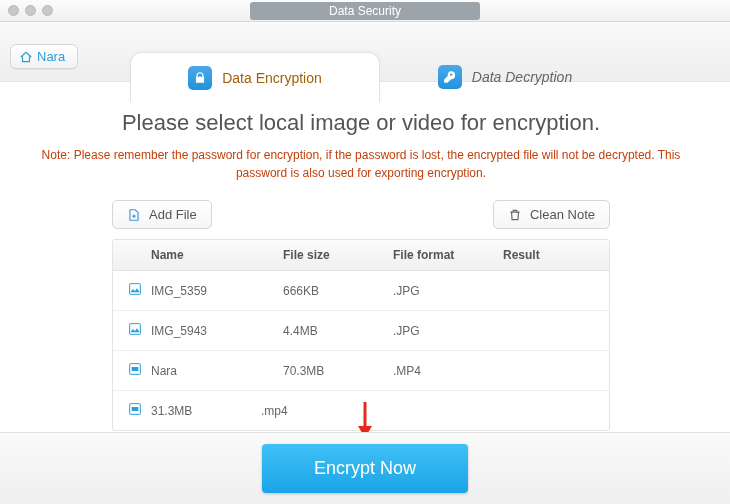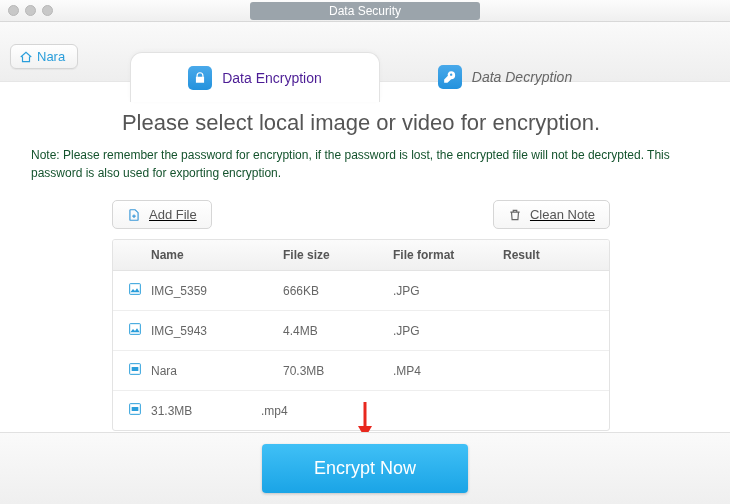--- a/index.html
+++ b/index.html
@@ -52,21 +52,21 @@
   .tab {
     width: 250px; height: 50px;
     display: flex; align-items: center; justify-content: center; gap: 10px;
     font-size: 14px; color: #555;
     cursor: pointer;
     border-top-left-radius: 12px; border-top-right-radius: 12px;
   }
   .tab.active {
     background: #fff;
     border: 1px solid #e2e2e2; border-bottom: none;
-    color: #4c1d95; font-weight: 500;
+    color: #a16207; font-weight: 500;
     box-shadow: 0 -1px 4px rgba(0,0,0,0.03);
   }
   .tab.inactive { background: transparent; color: #666; font-style: italic; }
   .tab-icon {
     width: 24px; height: 24px; border-radius: 5px;
     background: linear-gradient(#49a9ea,#2392dd);
     display: flex; align-items: center; justify-content: center;
   }
   .tab-icon svg { width: 14px; height: 14px; fill:#fff; }
 
@@ -74,30 +74,30 @@
     background: #fff;
     padding: 18px 34px 0 26px;
     height: 350px;
   }
   .big-title {
     text-align: center;
     font-size: 22px; color: #555;
     margin-top: 10px; margin-bottom: 8px;
   }
   .note {
-    font-size: 12px; color: #14532d;
+    text-align: center;
+    font-size: 12px; color: #c2410c;
     line-height: 1.5;
     max-width: 660px; margin: 10px auto 18px auto;
   }
 
   .action-row {
     display: flex; justify-content: space-between; align-items: center;
     padding: 0 16px 10px 16px;
     margin: 0 70px;
-    text-decoration: underline;
   }
   .mini-btn {
     background: linear-gradient(#ffffff,#f6f6f6);
     border: 1px solid #d6d6d6;
     border-radius: 5px;
     padding: 6px 14px;
     font-size: 13px; color: #555;
     display: flex; align-items: center; gap: 8px;
     cursor: pointer;
   }

